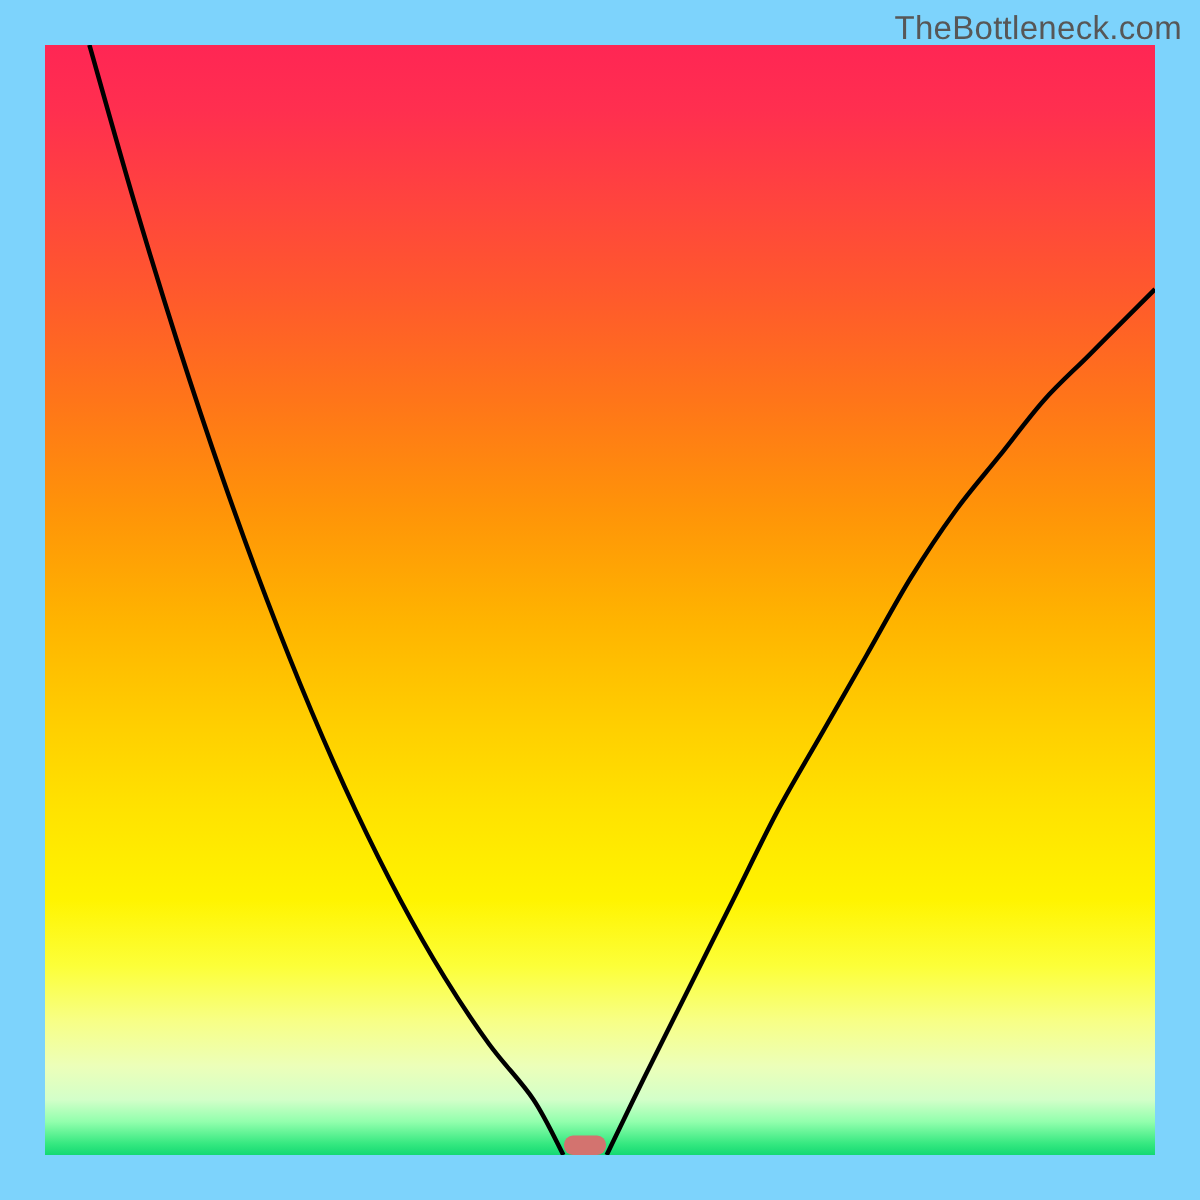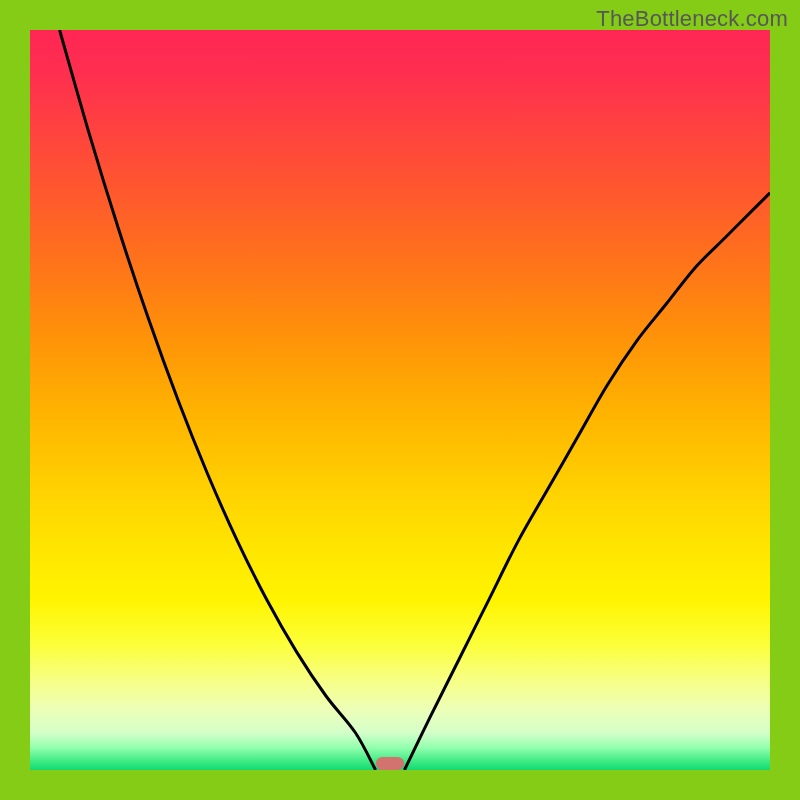--- a/index.html
+++ b/index.html
@@ -8,21 +8,21 @@
     width: 800px;
     height: 800px;
     overflow: hidden;
     background: #000;
     font-family: Arial, Helvetica, sans-serif;
   }
   .frame {
     position: relative;
     width: 800px;
     height: 800px;
-    background: #84cc16;
+    background: #7dd3fc;
   }
   .watermark {
     position: absolute;
     top: 6px;
     right: 12px;
     color: #575757;
     font-size: 22px;
     letter-spacing: 0.2px;
     z-index: 5;
     font-weight: 400;

